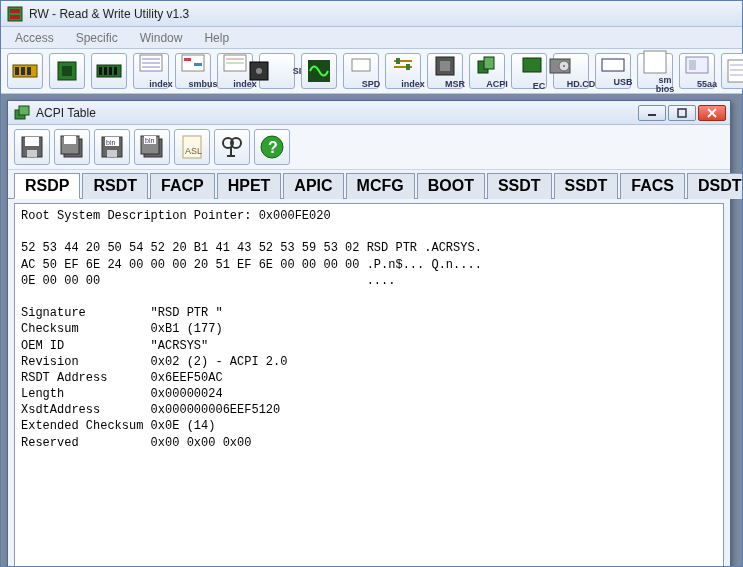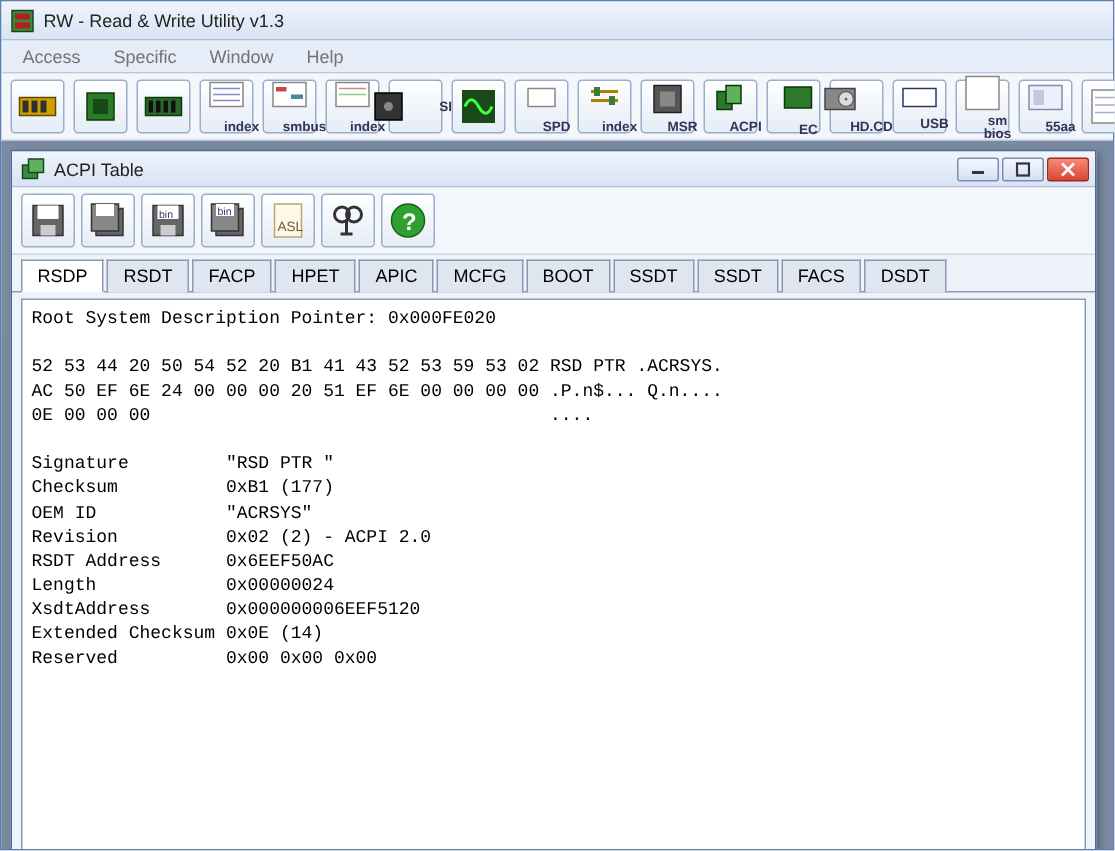--- a/index.html
+++ b/index.html
@@ -136,24 +136,25 @@
     padding: 2px 6px 0 6px;
     border-bottom: 1px solid #8a9ab4;
     background: #eef2f9;
   }
   .tab {
     padding: 3px 10px;
     border: 1px solid #8a9ab4;
     border-bottom: none;
     margin-right: 2px;
     background: #e0e6f0;
-    font-size: 12px;
+    font-size: 16px;
     cursor: pointer;
     position: relative;
     top: 1px;
+    font-weight: bold;
   }
   .tab.active {
     background: #fff;
     top: 1px;
     border-bottom: 1px solid #fff;
   }
   .content {
     flex: 1;
     margin: 4px 6px 6px 6px;
     border: 1px solid #8a9ab4;

